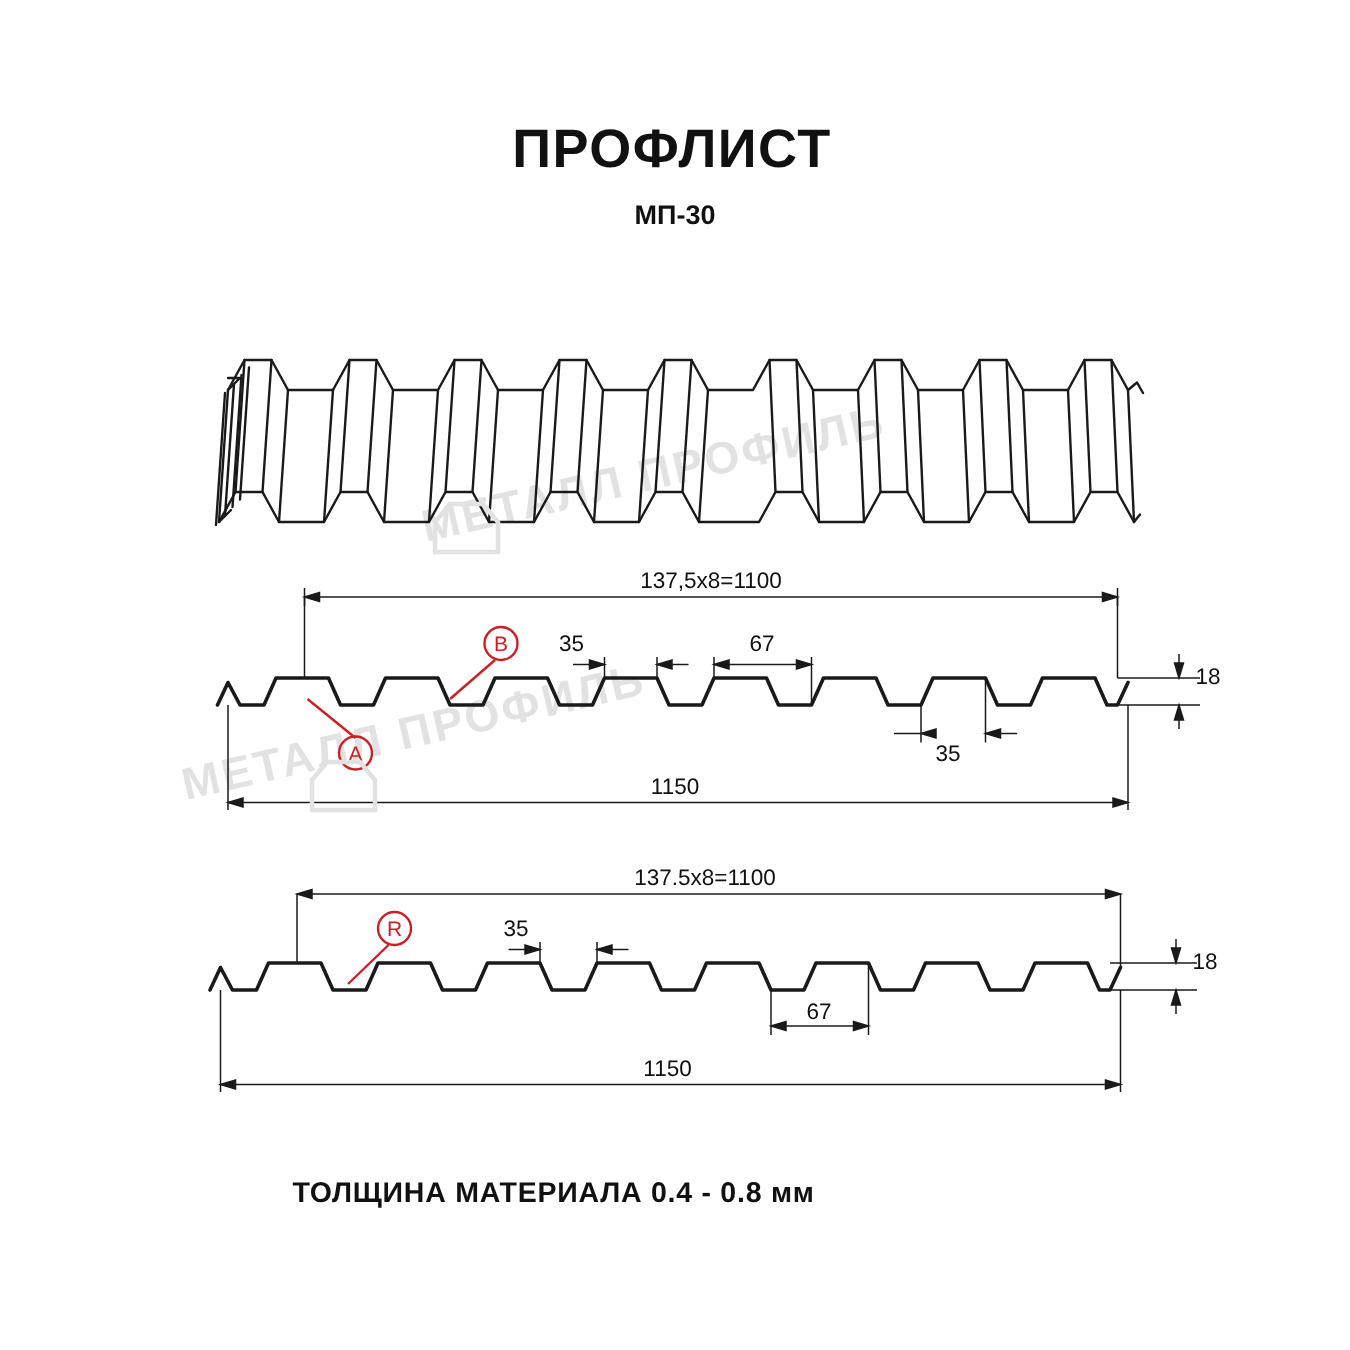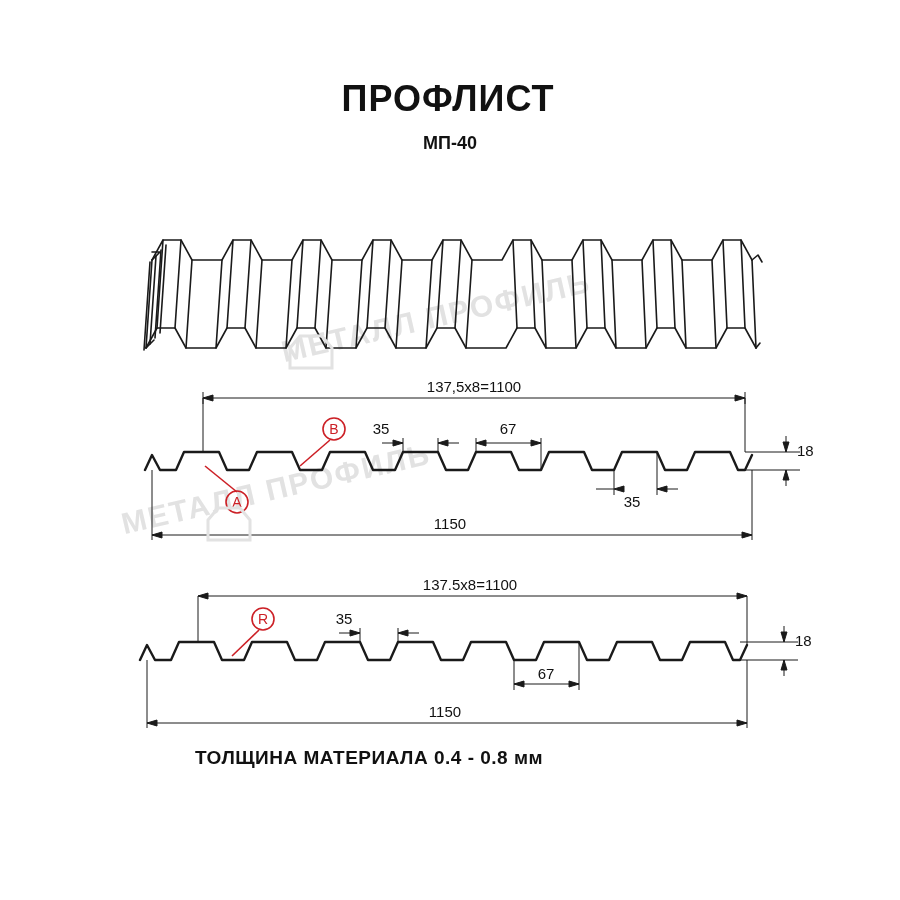--- a/index.html
+++ b/index.html
@@ -38,21 +38,21 @@
     top: 133px;
     width: 900px;
     text-align: center;
     font-size: 18px;
     font-weight: bold;
     color: #111;
   }
   .footer {
     position: absolute;
     left: 0;
-    top: 747px;
+    top: 785px;
     width: 738px;
     text-align: center;
     font-size: 19px;
     font-weight: bold;
     color: #111;
     letter-spacing: 0.5px;
   }
   svg { display: block; }
   .wm {
     position: absolute;
@@ -63,21 +63,21 @@
     user-select: none;
     white-space: nowrap;
   }
   .wm1 { left: 278px; top: 300px; transform: rotate(-13deg); }
   .wm2 { left: 118px; top: 472px; transform: rotate(-13deg); }
 </style>
 </head>
 <body>
 
 <div class="title">ПРОФЛИСТ</div>
-<div class="subtitle">МП-40</div>
+<div class="subtitle">МП-30</div>
 
 <div class="wm wm1">МЕТАЛЛ ПРОФИЛЬ</div>
 <div class="wm wm2">МЕТАЛЛ ПРОФИЛЬ</div>
 
 <svg class="sheet" viewBox="0 0 900 900" xmlns="http://www.w3.org/2000/svg">
 
   <g fill="none" stroke="#1a1a1a" stroke-width="1.6" stroke-linejoin="round" stroke-linecap="round">
 
     <path d="M152 260 L163 240 L181 240 L192 260
              L222 260 L233 240 L251 240 L262 260

